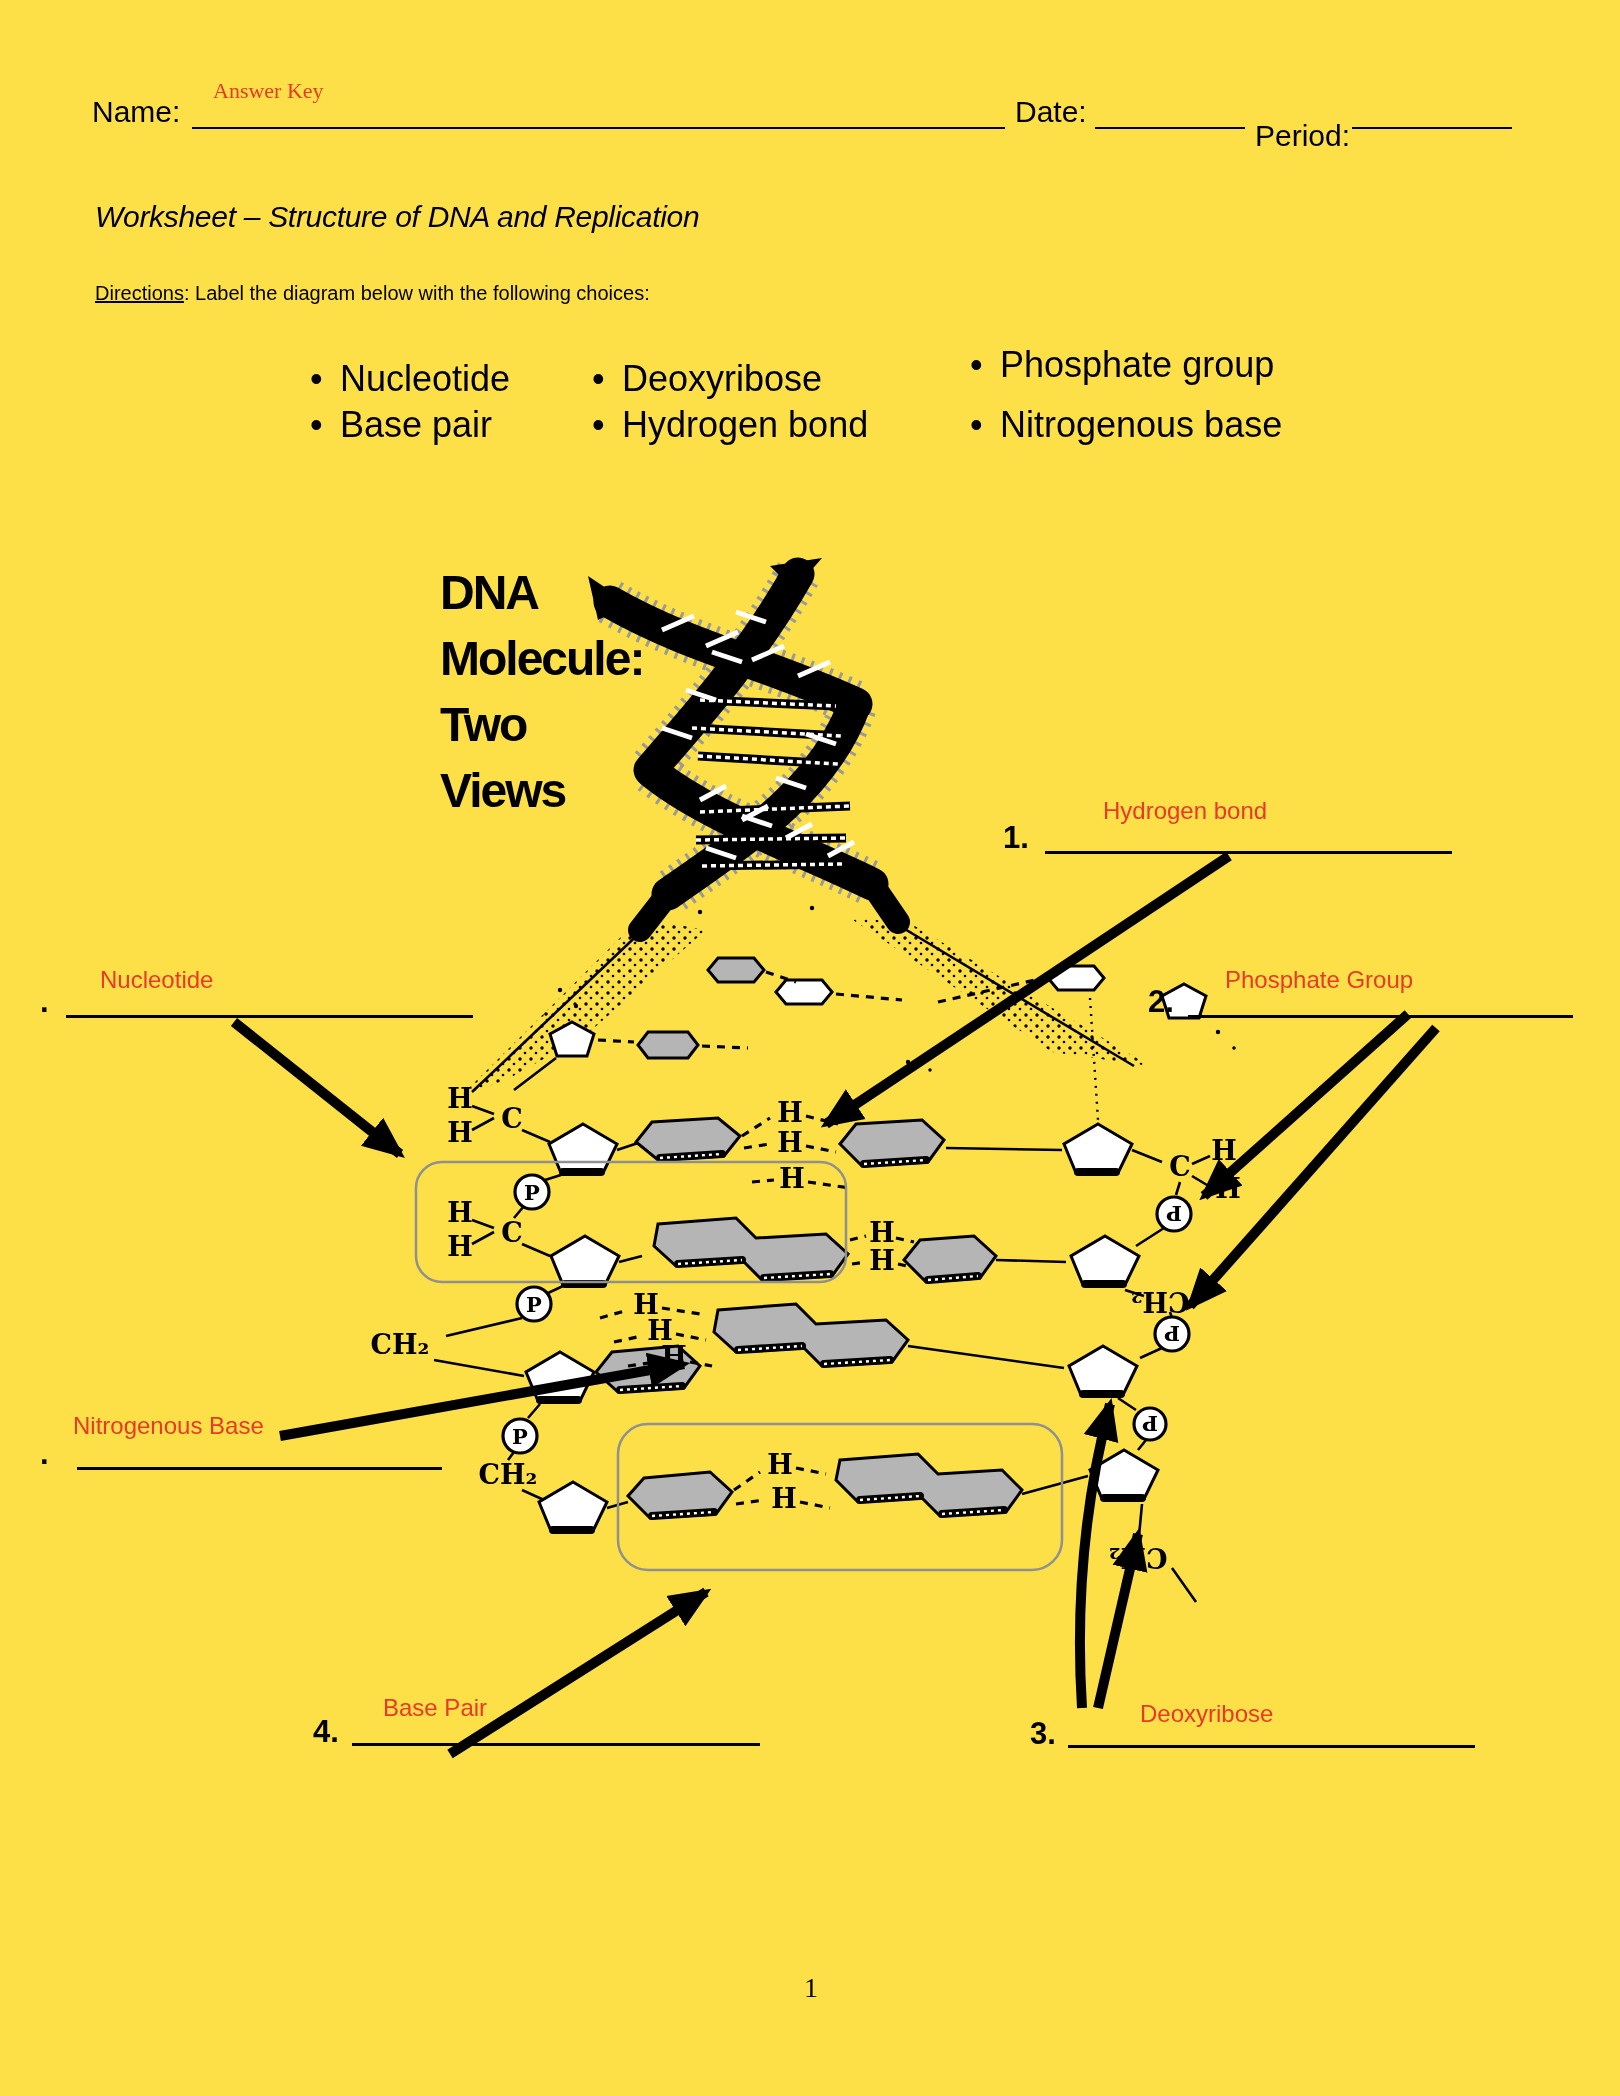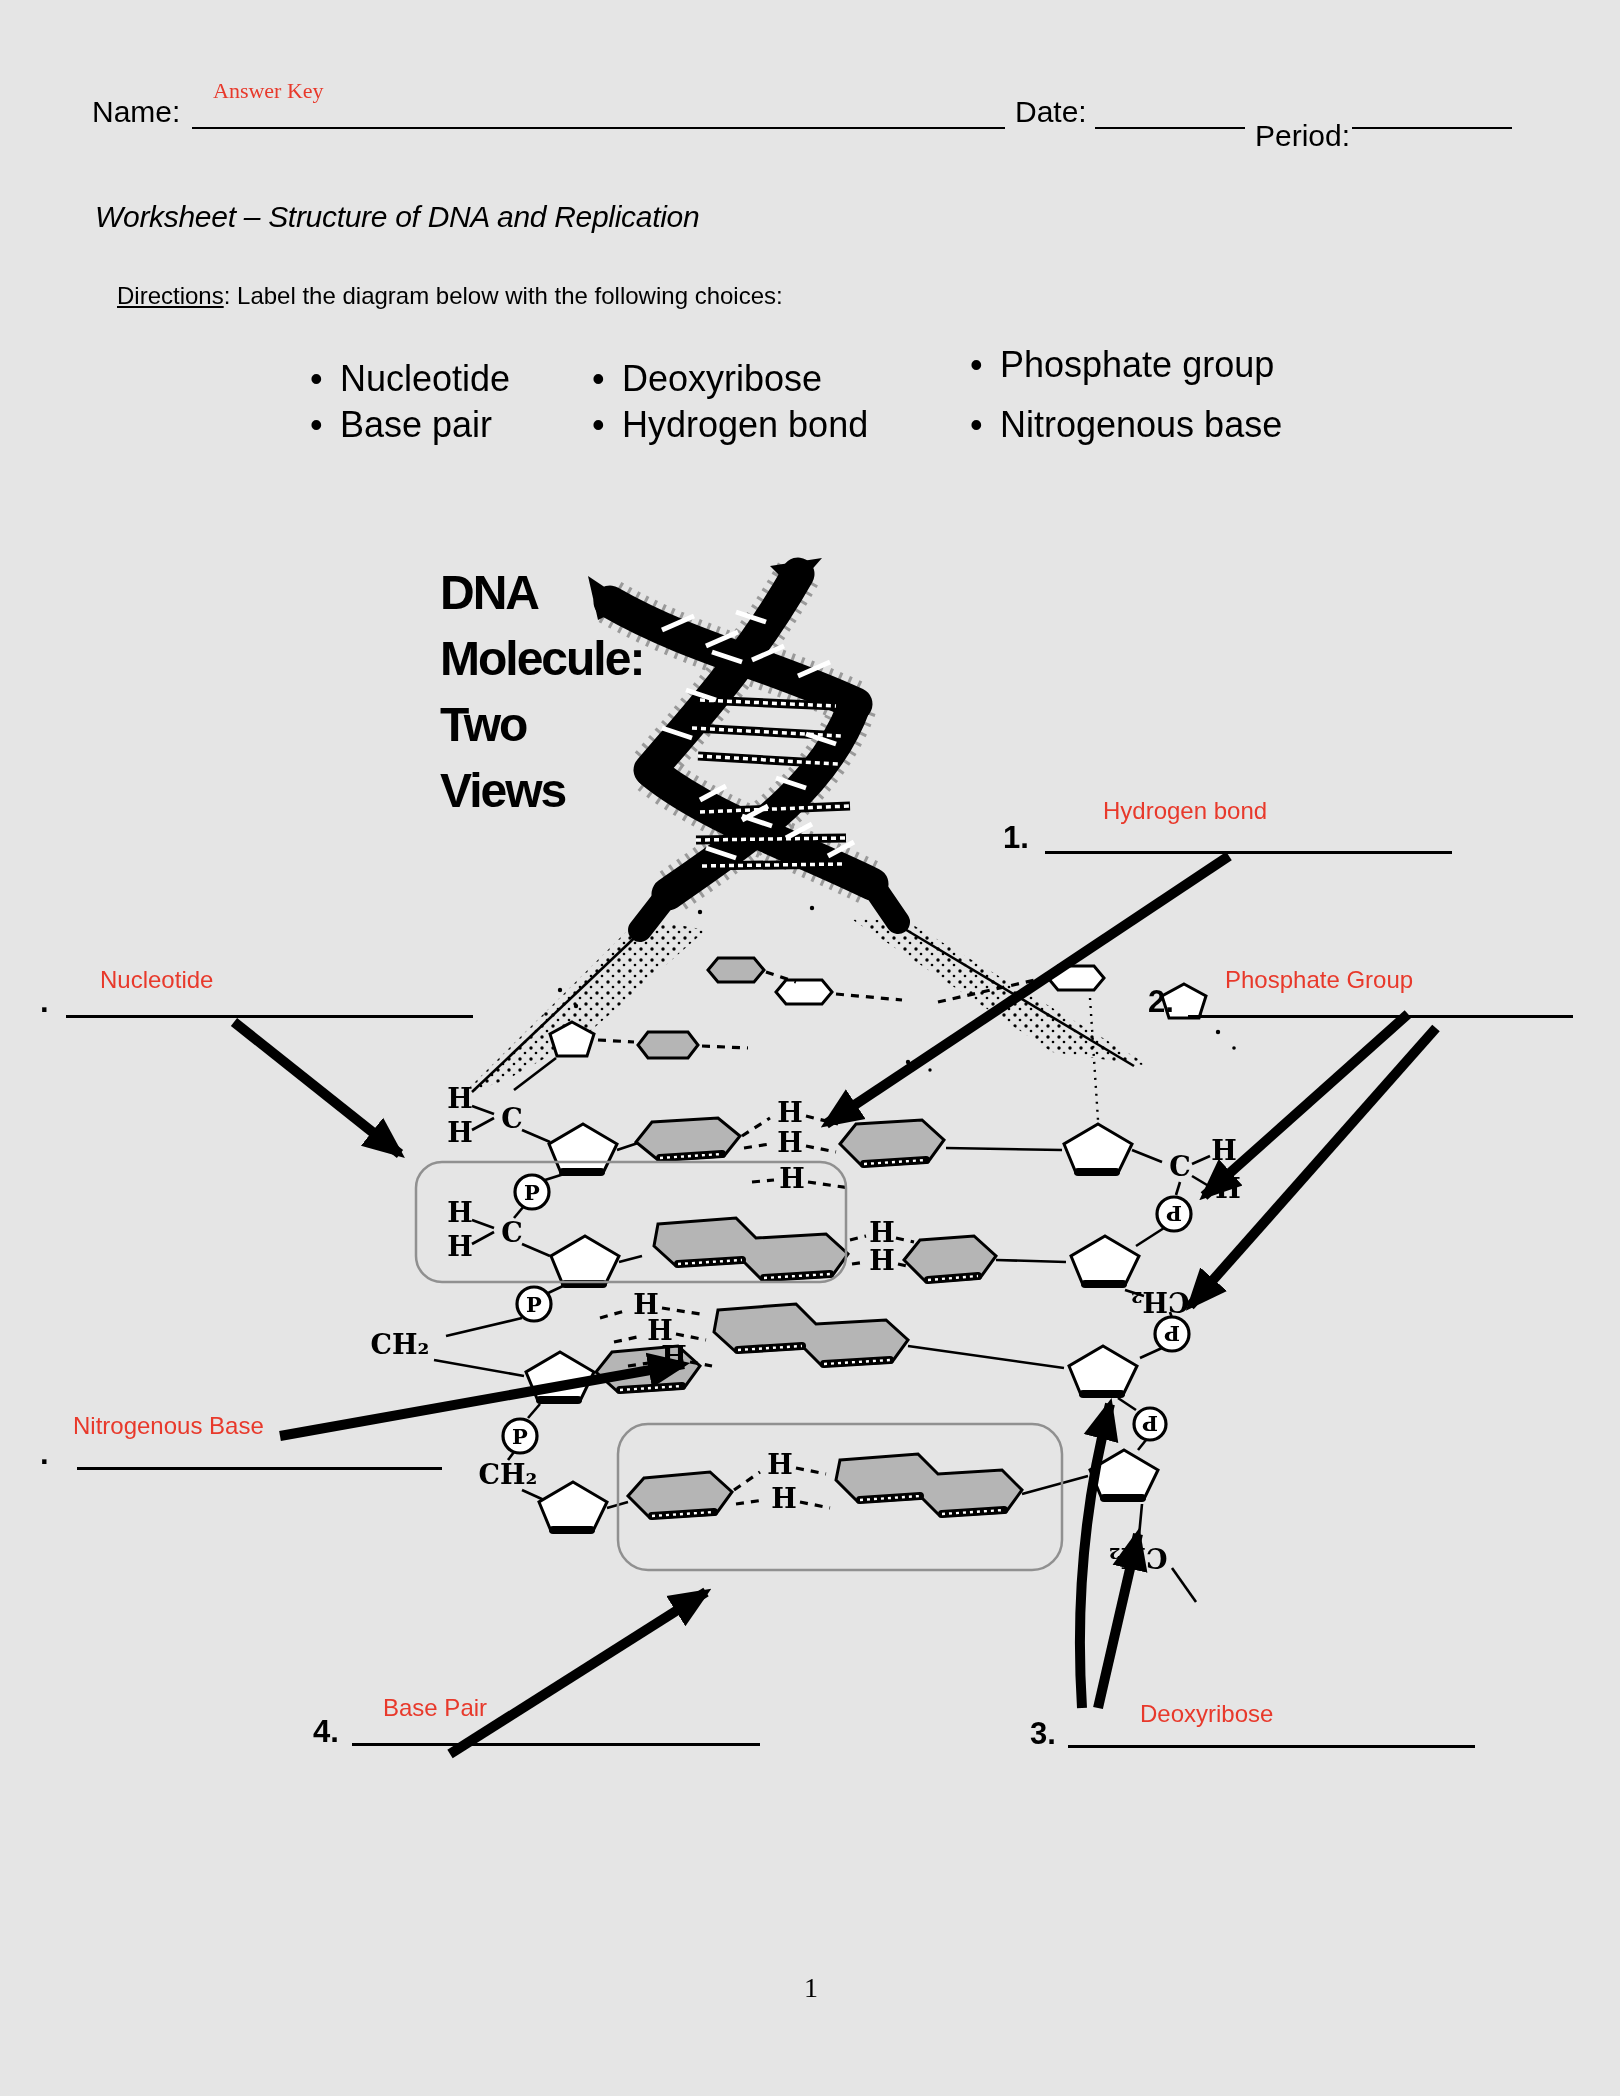--- a/index.html
+++ b/index.html
@@ -1,25 +1,25 @@
 <!DOCTYPE html>
 <html><head>
 <meta charset="utf-8">
 <style>
   html,body{margin:0;padding:0;background:#888;}
-  .page{position:relative;width:1620px;height:2096px;background:#e5e5e5;margin:0 auto;
+  .page{position:relative;width:1620px;height:2096px;background:#fde047;margin:0 auto;
         font-family:"Liberation Sans",sans-serif;color:#000;overflow:hidden;}
   .abs{position:absolute;}
   .hdr-label{font-size:30px;}
   .blank{position:absolute;border-bottom:3px solid #000;}
   .thinblank{position:absolute;border-bottom:2.5px solid #000;}
   .red{color:#e8392b;font-family:Liberation Serif, serif;}
   .answer-red{position:absolute;font-size:24px;color:#e8392b;white-space:nowrap;}
   .title{font-size:30px;font-weight:normal;font-style:italic;letter-spacing:-0.3px;white-space:nowrap;}
-  .directions{font-size:24px;white-space:nowrap;margin-left:22px;}
+  .directions{font-size:20px;white-space:nowrap;}
   .directions .lead{text-decoration:underline;}
   .wb-item{position:absolute;font-size:36px;white-space:nowrap;}
   .bullet{display:inline-block;width:30px;}
   .caption{font-size:48px;font-weight:bold;line-height:66px;letter-spacing:-2px;white-space:nowrap;margin-left:36px;}
   .ansnum{position:absolute;font-size:31px;font-weight:bold;white-space:nowrap;}
   .pagenum{position:absolute;font-family:"Liberation Serif",serif;font-size:28px;}
   svg text{font-family:"DejaVu Serif",serif;font-weight:bold;}
   svg .atom{font-size:27px;}
   svg .plabel{font-size:21px;}
   svg .ch2{font-size:27px;}

